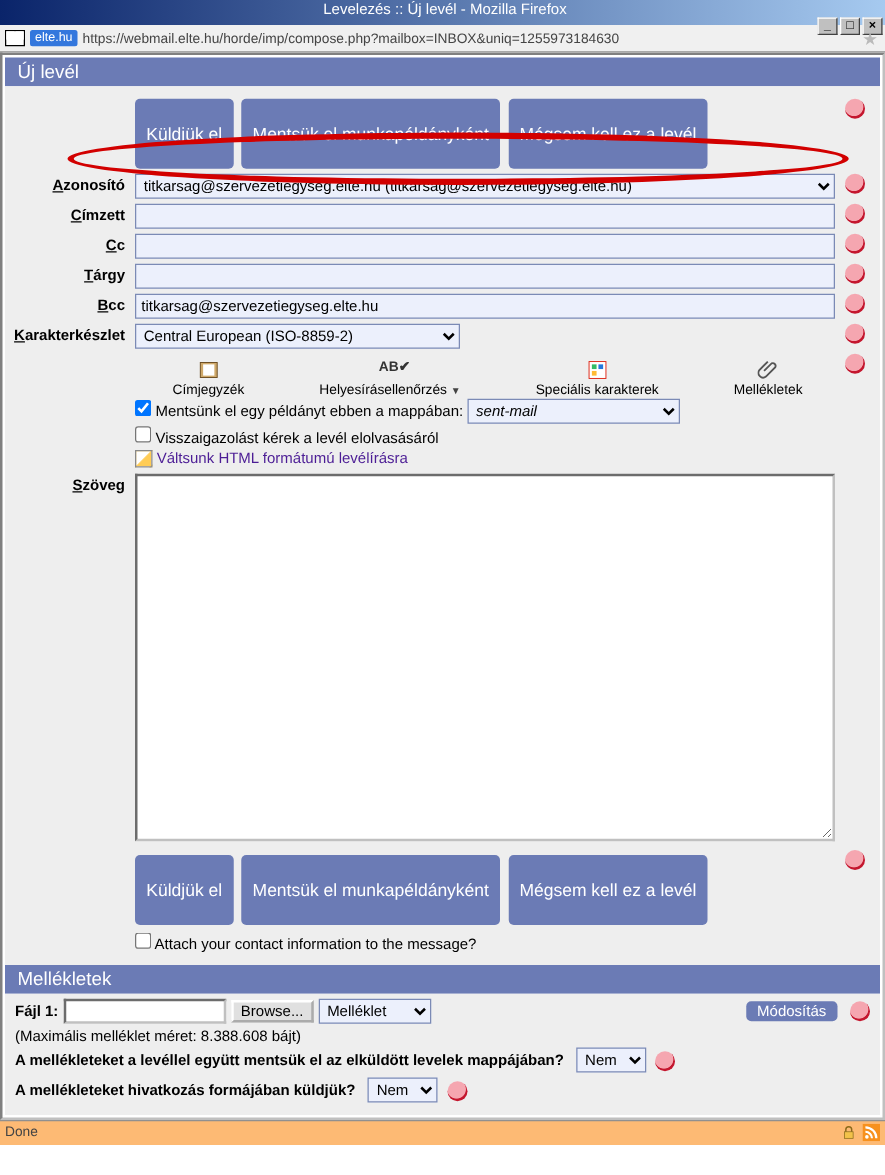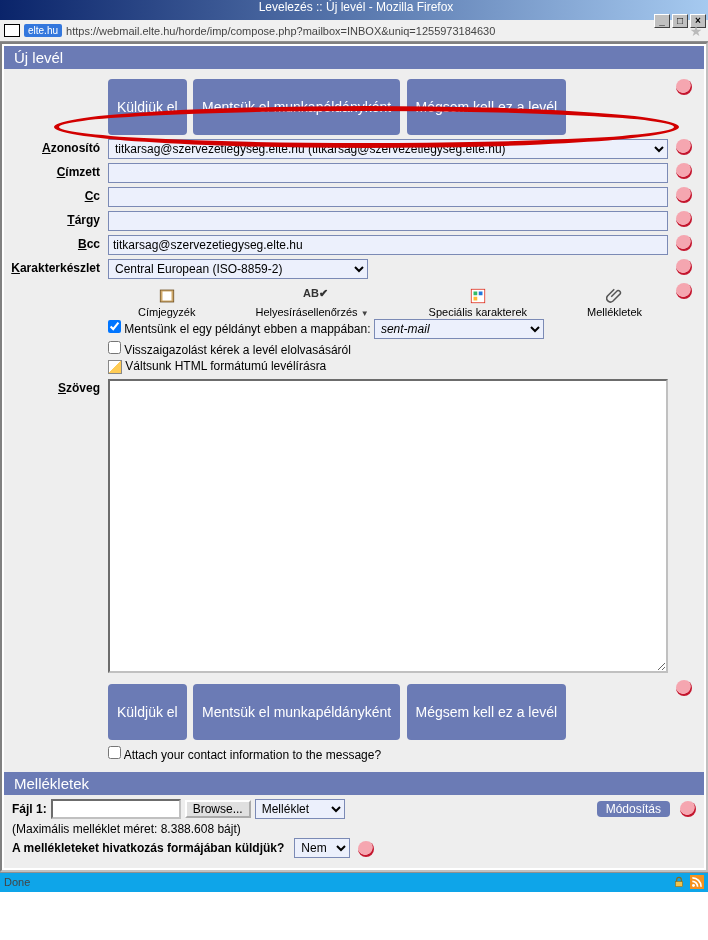--- a/index.html
+++ b/index.html
@@ -152,21 +152,21 @@
     display:flex; flex-direction:column; align-items:center;
     font-size:11px;
     cursor:pointer;
   }
   .toolbar-item svg, .toolbar-item .ico{
     width:18px;height:18px; margin-bottom:1px;
   }
   .toolbar-item .arrow{ font-size:8px; color:#444;}
 
   .chk-row{ padding:1px 0 1px 0; }
-  .html-link{ color:#000000; text-decoration:none; }
+  .html-link{ color:#4c1d95; text-decoration:none; }
   .edit-icn{
     display:inline-block; width:14px; height:14px;
     background:linear-gradient(135deg,#fff 50%, #ffcc55 50%);
     border:1px solid #888;
     position:relative;
     vertical-align:middle;
   }
 
   .body-textarea{
     width:100%;
@@ -201,21 +201,21 @@
     cursor:pointer;
   }
   .q-row{
     font-weight:bold;
     padding:2px 0;
   }
 
   .statusbar{
     height:20px;
     border-top:1px solid #909090;
-    background:#0ea5e9;
+    background:#fdba74;
     display:flex; align-items:center;
     padding:0 4px; font-size:11px; color:#444;justify-content:center;
   }
   .statusbar .right-icons{
     margin-left:auto; display:flex; gap:4px;
     align-items:center;
   }
   .lock-icon{ width:14px; height:14px; color:#d4a017; }
 
   .highlight-ellipse{
@@ -396,20 +396,28 @@
       <button class="browse-btn">Browse...</button>
       <select class="sel" style="width:90px;">
         <option>Melléklet</option>
       </select>
       <span style="flex:1"></span>
       <button class="blue-btn">Módosítás</button>
       <span class="help-bullet" style="margin-left:6px;"></span>
     </div>
     <div style="padding-top:3px;">(Maximális melléklet méret: 8.388.608 bájt)</div>
     <div class="q-row">
+      <span>A mellékleteket a levéllel együtt mentsük el az elküldött levelek mappájában?</span>
+      &nbsp;
+      <select class="sel" style="width:56px;">
+        <option>Nem</option>
+      </select>
+      <span class="help-bullet" style="margin-left:4px;vertical-align:middle;"></span>
+    </div>
+    <div class="q-row">
       <span>A mellékleteket hivatkozás formájában küldjük?</span>
       &nbsp;
       <select class="sel" style="width:56px;">
         <option>Nem</option>
       </select>
       <span class="help-bullet" style="margin-left:4px;vertical-align:middle;"></span>
     </div>
   </div>
 
   <div class="highlight-ellipse" style="left:52px; top:62px; width:625px; height:42px;"></div>

